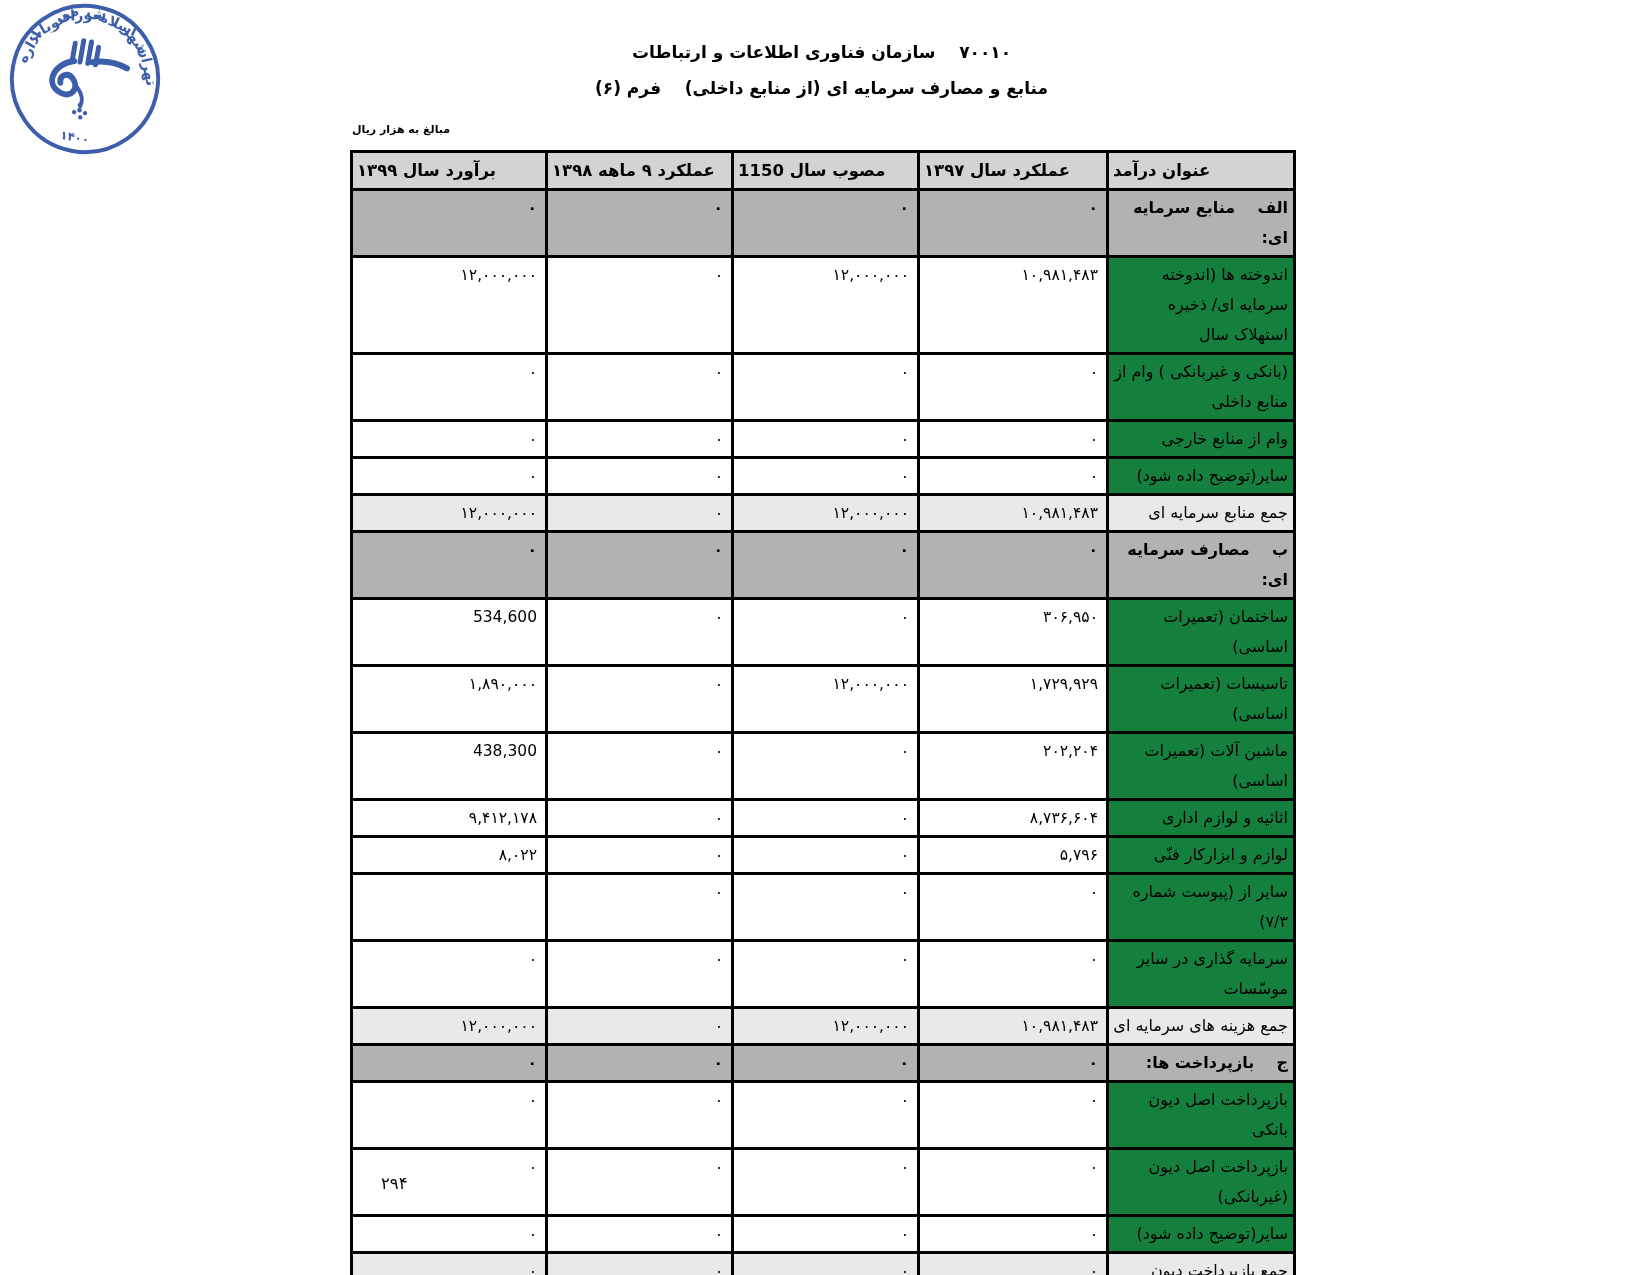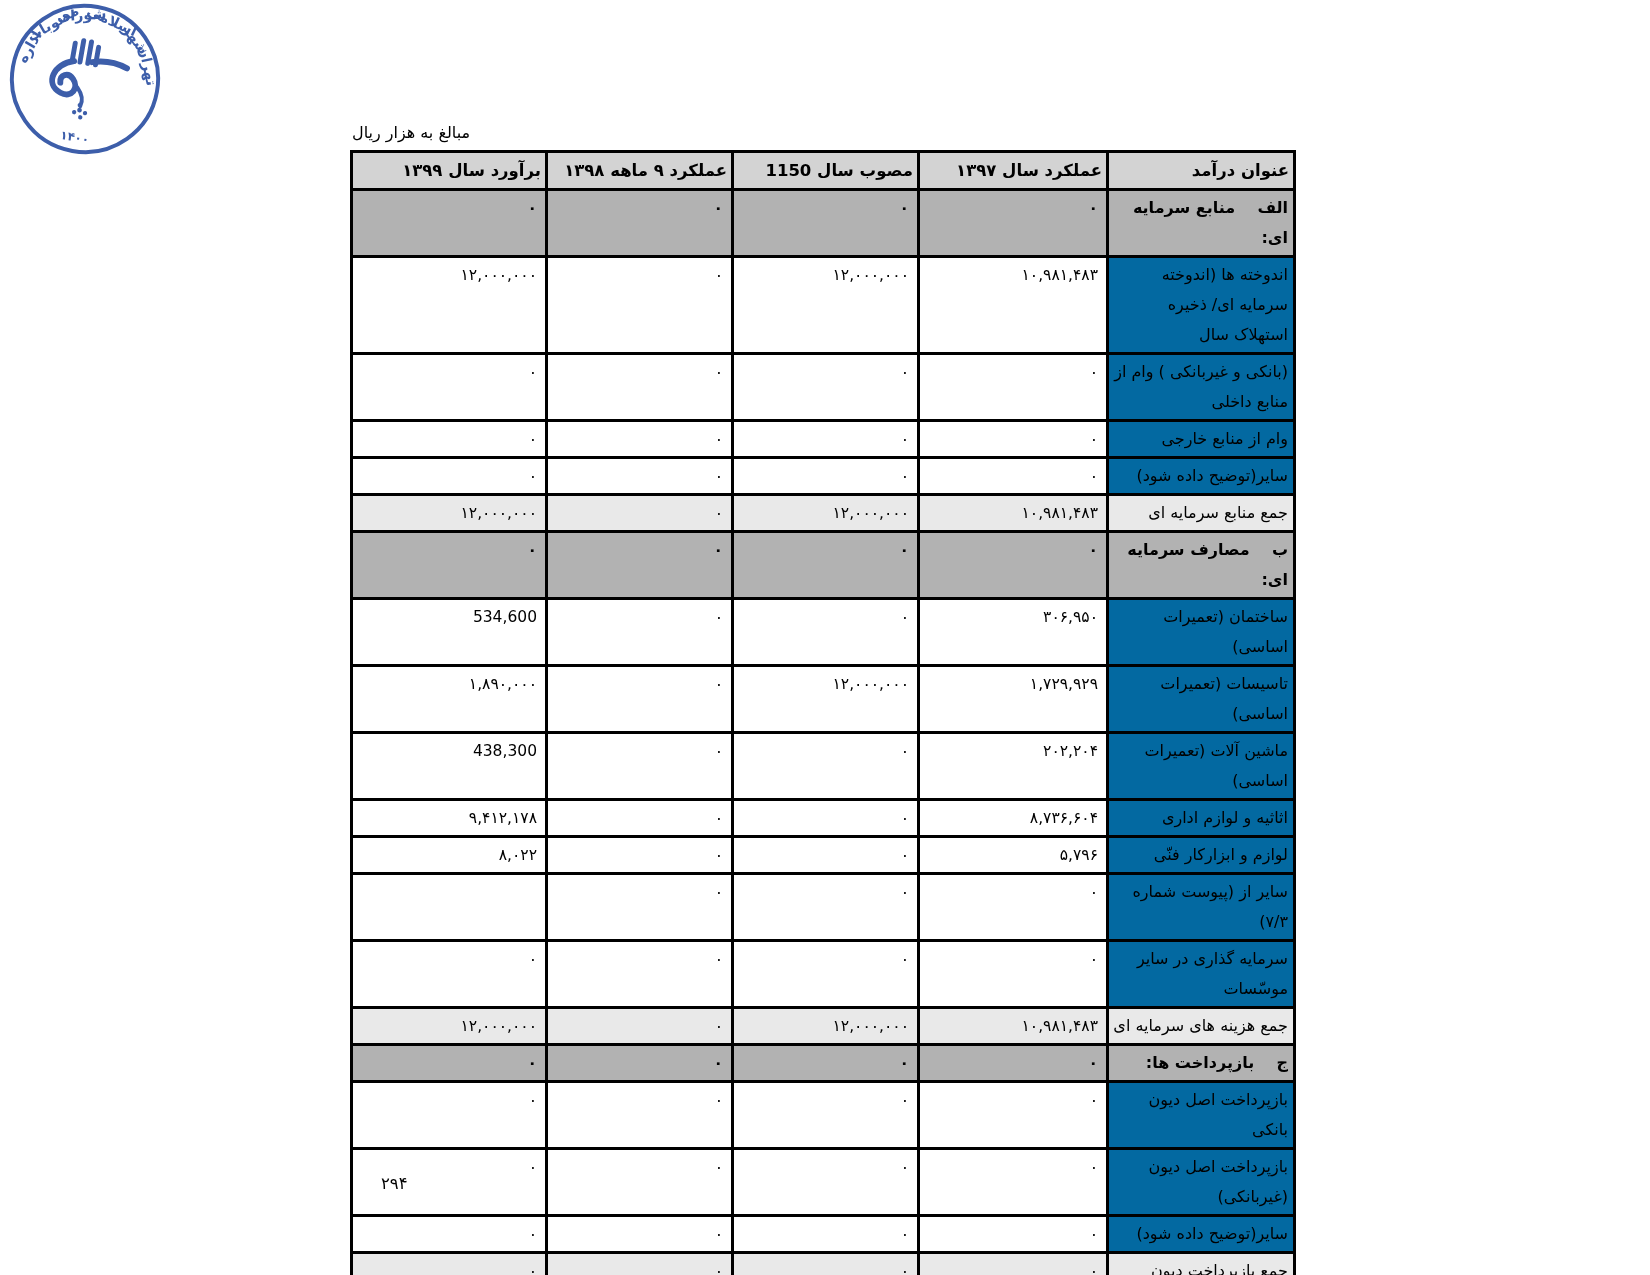--- a/index.html
+++ b/index.html
@@ -14,21 +14,21 @@
 
   
   .doc-header{
     position:absolute;top:42px;left:350px;width:943px;
     text-align:center;direction:rtl;
   }
   .doc-header .line1{font-size:17px;font-weight:bold;margin:0 0 16px 0;}
   .doc-header .line2{font-size:17px;font-weight:bold;margin:0;}
   .amounts-note{
     position:absolute;top:123px;left:352px;
-    direction:rtl;font-size:16px;font-weight:normal;
+    direction:rtl;font-size:11px;font-weight:bold;
   }
 
   
   .tbl-wrap{position:absolute;top:150px;left:350px;}
   table.budget{
     direction:rtl;
     border-collapse:collapse;
     table-layout:fixed;
     width:943px;
     border:3px solid #000;
@@ -40,30 +40,30 @@
   table.budget col.c-1399{width:195px;}
   table.budget th, table.budget td{
     border:3px solid #000;
     vertical-align:top;
     overflow:hidden;
   }
   table.budget thead tr{height:38px;}
   table.budget th{
     background:#d3d3d3;
     font-size:16.5px;font-weight:bold;
-    text-align:right;vertical-align:middle;
+    text-align:left;vertical-align:middle;
     padding:2px 4px;
   }
   table.budget tbody tr{height:37px;}
   table.budget tbody tr.tall{height:67px;}
   td.label{
     text-align:right;
     font-size:16px;line-height:30px;
     padding:2px 5px 2px 2px;
-    background:#0369a1;
+    background:#15803d;
   }
   td.val{
     text-align:right;
     font-size:15.5px;line-height:28px;
     padding:3px 8px 2px 4px;
     background:#fff;
   }
   tr.section td{background:#b2b2b2;font-weight:bold;}
   tr.total td{background:#e9e9e9;}
 
@@ -108,20 +108,24 @@
       <text transform="translate(-56.4,-20.5) rotate(-70)">اداره</text>
       <text transform="translate(-38.6,-46) rotate(-40)">مصوبات</text>
       <text transform="translate(-13.5,-58.5) rotate(-13)">شورای</text>
       <text transform="translate(15.5,-58) rotate(15)">اسلامی</text>
       <text transform="translate(40.1,-44.6) rotate(42)">شهر</text>
       <text transform="translate(55.6,-22.5) rotate(68)">تهران</text>
       <text font-size="12" transform="translate(0,64)">۱۴۰۰</text>
     </g>
   </svg>
 
+  <div class="doc-header">
+    <p class="line1">۷۰۰۱۰&nbsp;&nbsp;&nbsp;&nbsp;سازمان فناوری اطلاعات و ارتباطات</p>
+    <p class="line2">منابع و مصارف سرمایه ای (از منابع داخلی)&nbsp;&nbsp;&nbsp;&nbsp;فرم (۶)</p>
+  </div>
 
   <div class="amounts-note">مبالغ به هزار ریال</div>
 
   <div class="tbl-wrap">
     <table class="budget">
       <colgroup>
         <col class="c-title">
           <col class="c-1397">
           <col class="c-1398a">
           <col class="c-1398p">

